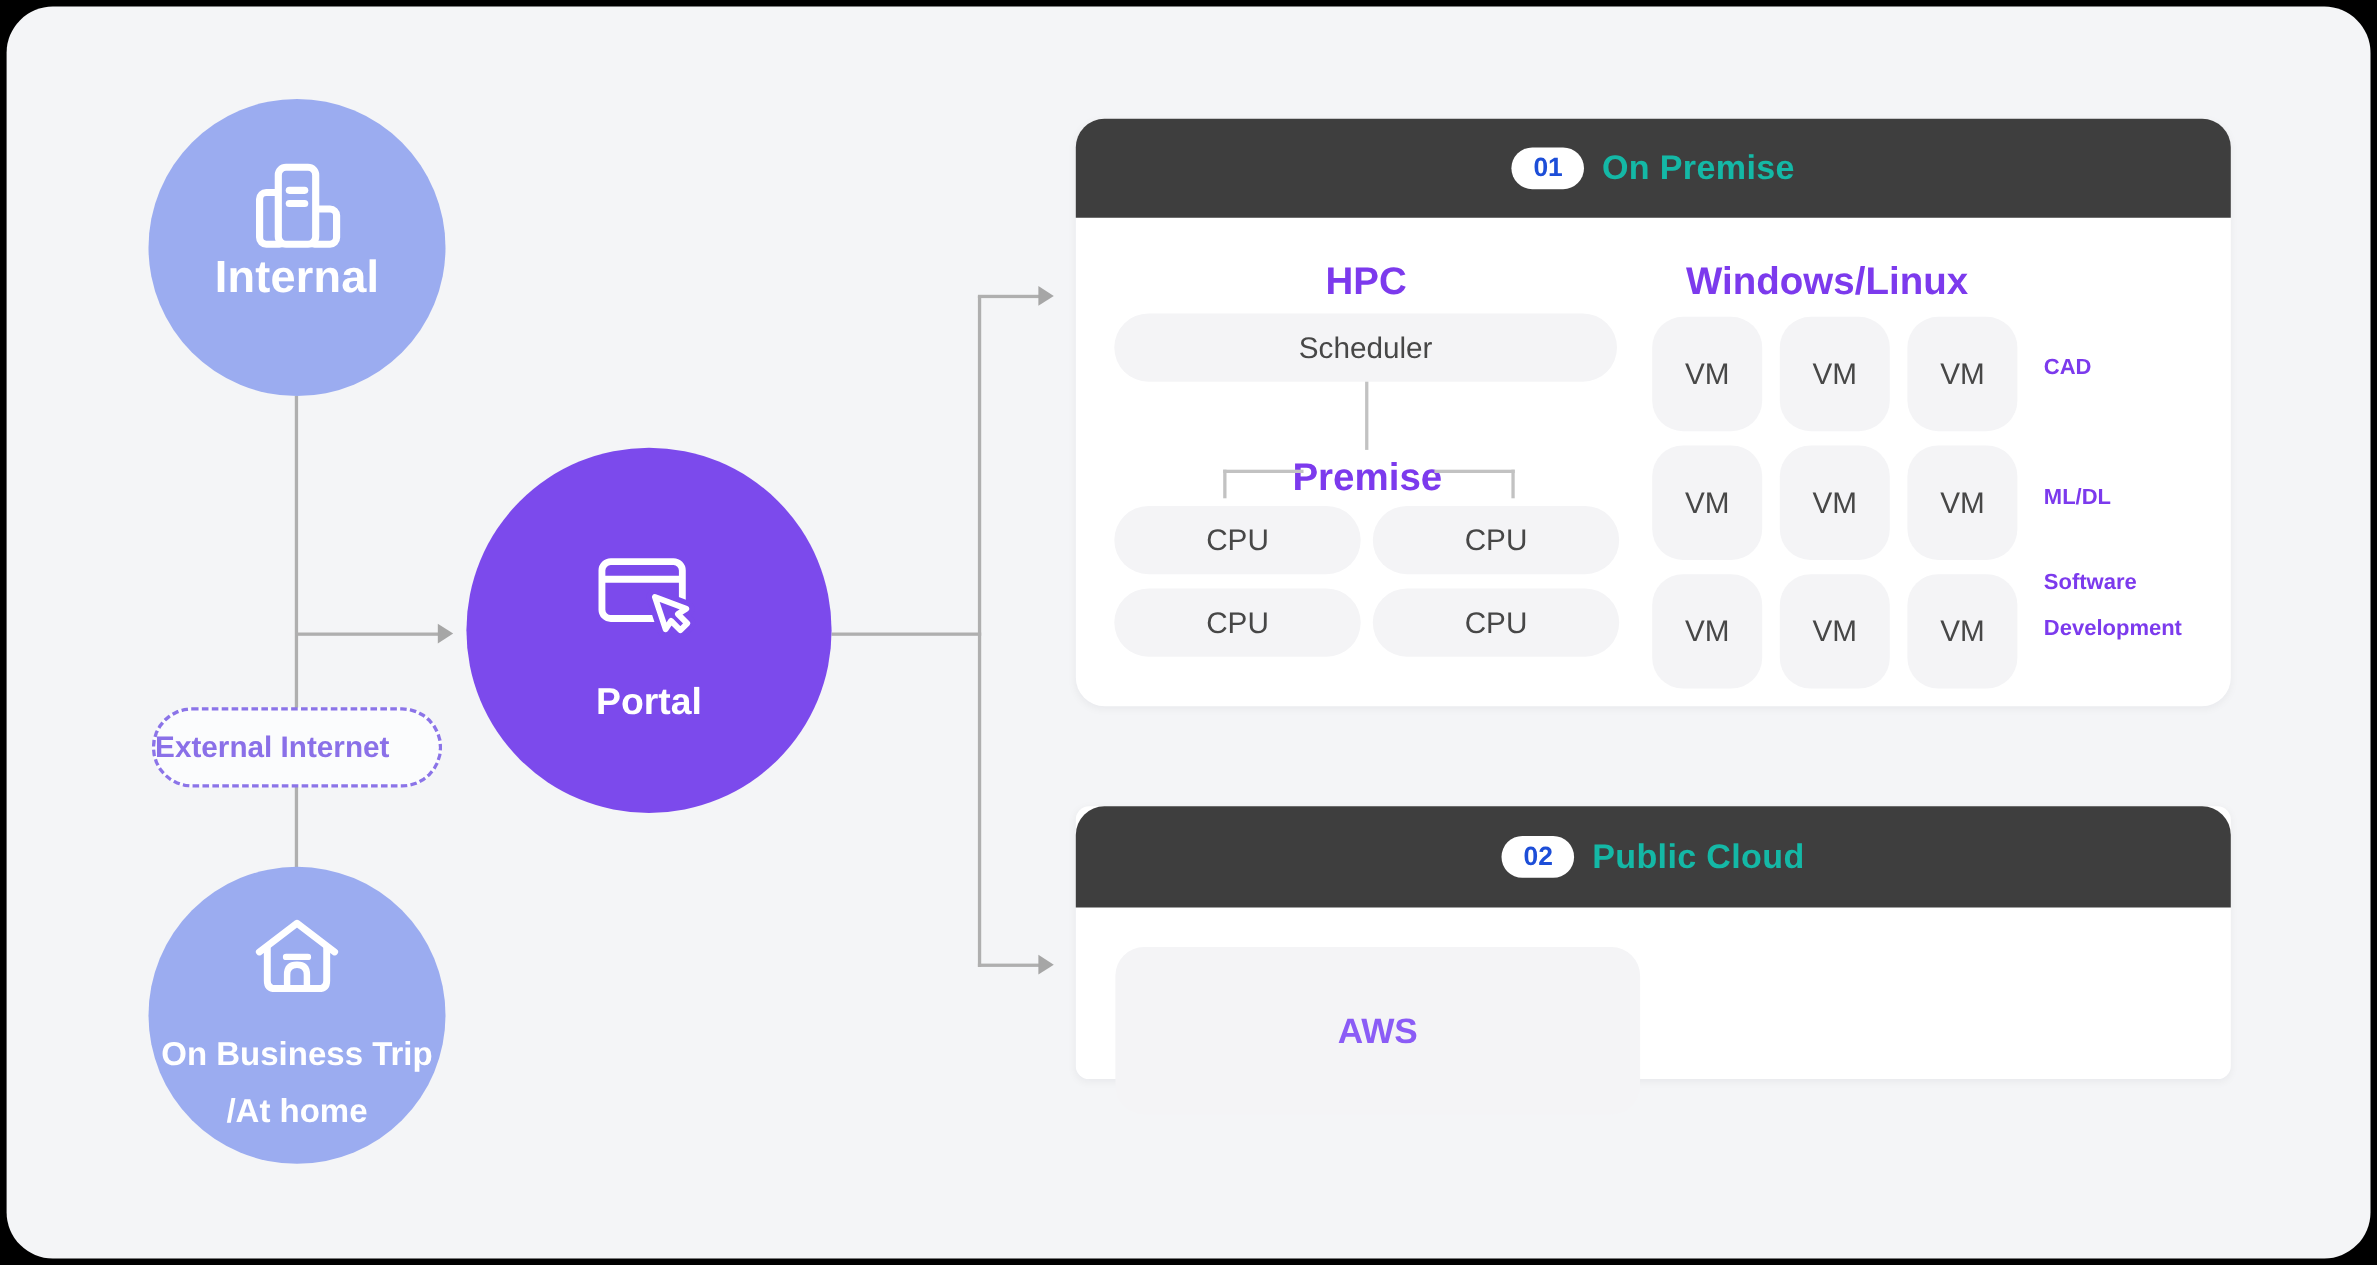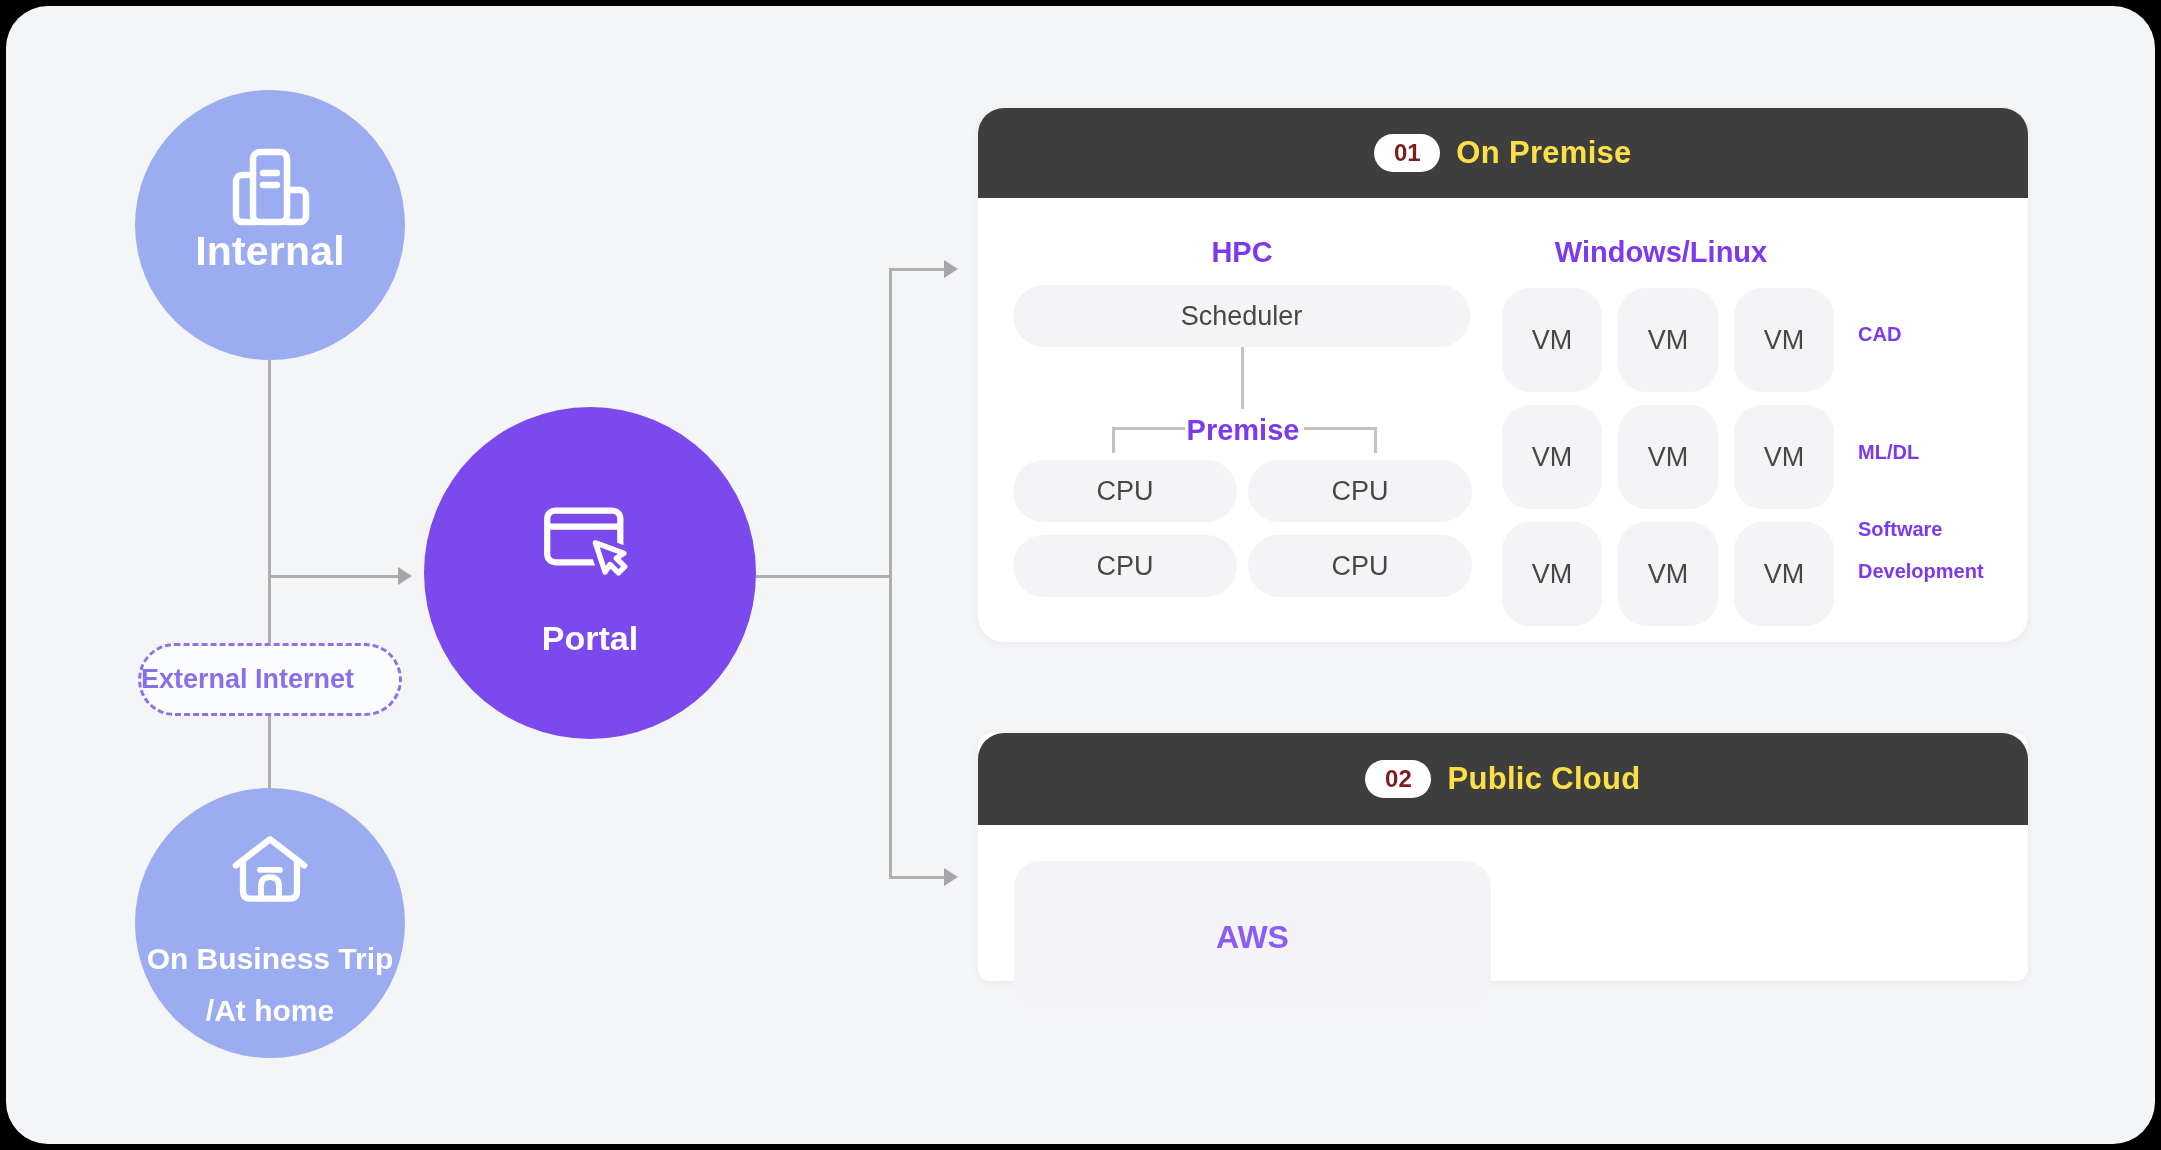--- a/index.html
+++ b/index.html
@@ -31,25 +31,25 @@
 
   
   .card{position:absolute;left:978px;width:1050px;background:#fff;border-radius:26px;
         box-shadow:0 2px 8px rgba(20,20,30,.05);}
   .card-onprem{top:108px;height:534px;}
   .card-cloud{top:733px;height:248px;border-radius:12px;}
   .card-header{position:absolute;left:0;top:0;right:0;background:#3E3E3E;
                border-radius:26px 26px 0 0;display:flex;align-items:center;justify-content:center;gap:16px;}
   .card-onprem .card-header{height:90px;}
   .card-cloud .card-header{height:92px;}
-  .badge{background:#fff;color:#7f1d1d;font-weight:700;font-size:24px;border-radius:19px;
+  .badge{background:#fff;color:#1d4ed8;font-weight:700;font-size:24px;border-radius:19px;
          width:66px;height:38px;display:flex;align-items:center;justify-content:center;}
-  .card-title{color:#fde047;font-weight:700;font-size:31px;letter-spacing:.3px;}
+  .card-title{color:#14b8a6;font-weight:700;font-size:31px;letter-spacing:.3px;}
 
-  .purple-h{position:absolute;color:#7C3AED;font-weight:700;font-size:29px;text-align:center;}
+  .purple-h{position:absolute;color:#7C3AED;font-weight:700;font-size:35px;text-align:center;}
   .gray-box{position:absolute;background:#F4F4F6;display:flex;align-items:center;justify-content:center;
             color:#474747;font-size:27px;}
   .pill-box{border-radius:31px;height:62px;}
   .vm-box{border-radius:28px;width:100px;height:104px;}
   .row-label{position:absolute;color:#7C3AED;font-weight:700;font-size:20px;white-space:nowrap;}
 
   .provider-box{position:absolute;top:128px;width:477px;height:152px;background:#F4F4F6;border-radius:26px;
                 display:flex;align-items:center;justify-content:center;color:#8b5cf6;font-weight:700;font-size:32px;}
 </style>
 </head>

